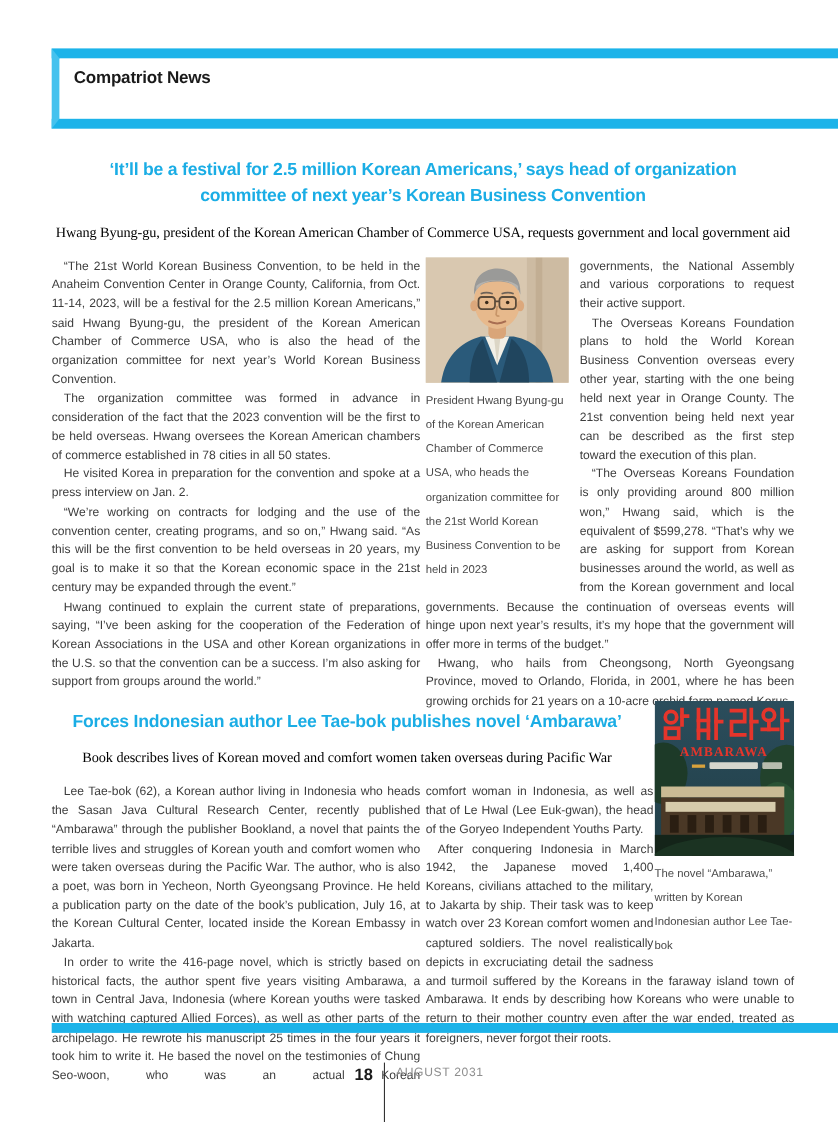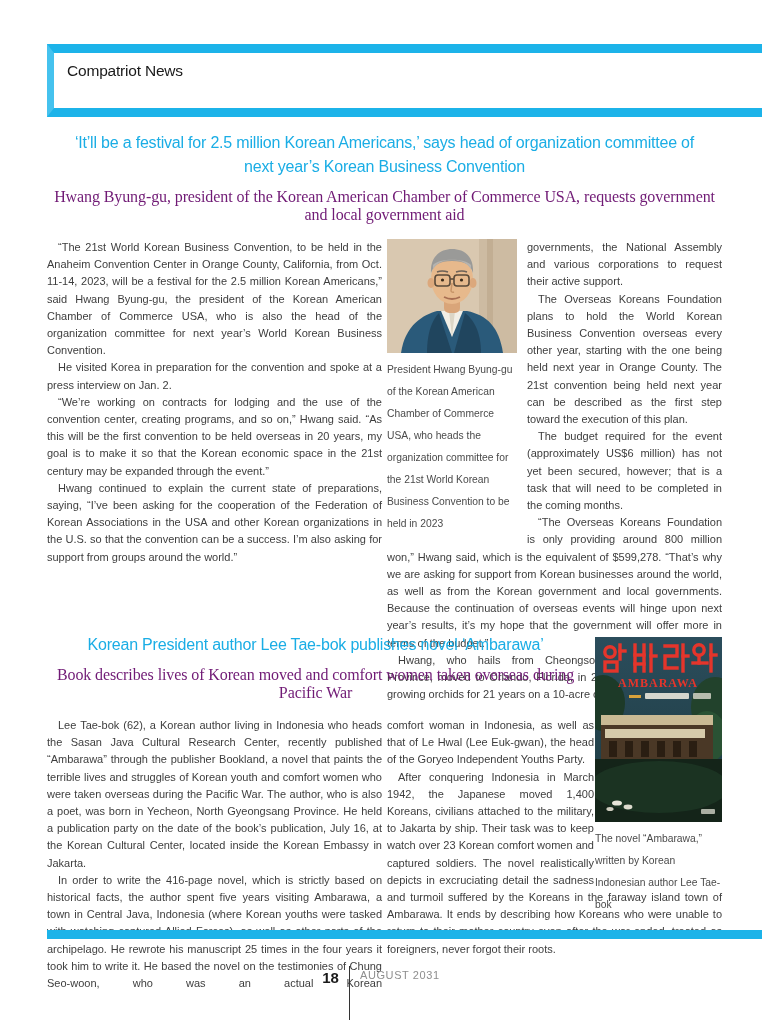--- a/index.html
+++ b/index.html
@@ -7,36 +7,36 @@
     width:762px;height:1020px;position:relative;overflow:hidden;
     background:#ffffff;font-family:"Liberation Sans",sans-serif;color:#3c3c3c;
   }
   
   .header-box{
     position:absolute;top:44px;left:47px;right:0;height:73px;box-sizing:border-box;
     border-top:9px solid #1cb3e9;border-bottom:9px solid #1cb3e9;border-left:7px solid #45c2ee;
     background:#fff;
   }
   .header-box .section-title{
-    font-size:15.5px;font-weight:normal;color:#1a1a1a;letter-spacing:-0.2px;
+    font-size:15.5px;font-weight:bold;color:#1a1a1a;letter-spacing:-0.2px;
     padding:9px 0 0 13px;
   }
   
   .article{position:absolute;left:47px;width:675px;}
   #article1{top:131px;}
   #article2{top:633px;}
   .headline{
-    margin:0 auto;text-align:center;color:#1aade5;font-weight:normal;
+    margin:12px auto;text-align:center;color:#1aade5;font-weight:bold;
     font-size:16px;line-height:24px;letter-spacing:-0.2px;
   }
   #article1 .headline{max-width:645px;}
   .deck{
     margin:9px 0 0 0;text-align:center;
     font-family:"Liberation Serif","DejaVu Serif",serif;
-    font-size:16px;color:#701a75;letter-spacing:-0.1px;
+    font-size:13px;color:#000000;letter-spacing:-0.1px;
   }
   .cols{display:flex;gap:5px;margin-top:15px;}
   .col{flex:1;min-width:0;}
   .col p{
     margin:0;font-size:11px;line-height:17.2px;text-align:justify;
     text-indent:11px;color:#3d3d3d;
   }
   .col p.p-cont-start{text-indent:0;}
   .col p.p-cont-end{text-align-last:justify;}
   
@@ -44,21 +44,21 @@
     float:left;width:130px;margin:3px 10px 6px 0;
   }
   .photo-frame{width:130px;height:114px;overflow:hidden;background:#d8c7af;}
   .fig-caption{
     margin-top:6px;font-size:10.3px;line-height:22px;color:#4a4a4a;text-align:left;
   }
   
   #article2 .headline,#article2 .deck{margin-right:138px;}
   #article2{position:absolute;}
   .book-fig{position:absolute;top:4px;right:0;width:127px;}
-  .book-frame{width:127px;height:185px;overflow:hidden;}
+  .book-frame{width:127px;height:141px;overflow:hidden;}
   .book-spacer{float:right;width:128px;height:168px;}
   
   .bottom-bar{position:absolute;top:930px;left:47px;right:0;height:9px;background:#1cb3e9;}
   .footer{
     position:absolute;top:966px;left:0;right:0;
     display:flex;justify-content:center;align-items:flex-start;gap:0;
   }
   .footer .page-num{
     font-size:15px;font-weight:bold;color:#1a1a1a;padding-top:3px;margin-right:10px;
   }
@@ -73,20 +73,21 @@
 <div class="header-box">
   <div class="section-title">Compatriot News</div>
 </div>
 
 <div class="article" id="article1">
   <h1 class="headline">‘It’ll be a festival for 2.5 million Korean Americans,’ says head of organization committee of next year’s Korean Business Convention</h1>
   <p class="deck">Hwang Byung-gu, president of the Korean American Chamber of Commerce USA, requests government and local government aid</p>
   <div class="cols">
     <div class="col">
       <p>“The 21st World Korean Business Convention, to be held in the Anaheim Convention Center in Orange County, California, from Oct. 11-14, 2023, will be a festival for the 2.5 million Korean Americans,” said Hwang Byung-gu, the president of the Korean American Chamber of Commerce USA, who is also the head of the organization committee for next year’s World Korean Business Convention.</p>
+      <p>The organization committee was formed in advance in consideration of the fact that the 2023 convention will be the first to be held overseas. Hwang oversees the Korean American chambers of commerce established in 78 cities in all 50 states.</p>
       <p>He visited Korea in preparation for the convention and spoke at a press interview on Jan. 2.</p>
       <p>“We’re working on contracts for lodging and the use of the convention center, creating programs, and so on,” Hwang said. “As this will be the first convention to be held overseas in 20 years, my goal is to make it so that the Korean economic space in the 21st century may be expanded through the event.”</p>
       <p>Hwang continued to explain the current state of preparations, saying, “I’ve been asking for the cooperation of the Federation of Korean Associations in the USA and other Korean organizations in the U.S. so that the convention can be a success. I’m also asking for support from groups around the world.”</p>
     </div>
     <div class="col">
       <figure class="photo-fig" style="margin-left:0;margin-top:0">
         <div class="photo-frame">
           
           <svg width="130" height="114" viewBox="0 0 130 114">
             <rect x="0" y="0" width="130" height="114" fill="#d9c8b0"></rect>
@@ -120,21 +121,20 @@
             <path d="M69,33 Q75,31 80,33" stroke="#6d6258" stroke-width="1.5" fill="none"></path>
 
             <path d="M65,44 L64,52 Q65,54 67,53" stroke="#c79468" stroke-width="1.5" fill="none"></path>
             <path d="M57,58 Q65,62 73,58" stroke="#a86e52" stroke-width="1.8" fill="none"></path>
           </svg>
         </div>
         <figcaption class="fig-caption">President Hwang Byung-gu of the Korean American Chamber of Commerce USA, who heads the organization committee for the 21st World Korean Business Convention to be held in 2023</figcaption>
       </figure>
       <p class="p-cont-start">governments, the National Assembly and various corporations to request their active support.</p>
       <p>The Overseas Koreans Foundation plans to hold the World Korean Business Convention overseas every other year, starting with the one being held next year in Orange County. The 21st convention being held next year can be described as the first step toward the execution of this plan.</p>
-      <p>The budget required for the event (approximately US$6 million) has not yet been secured, however; that is a task that will need to be completed in the coming months.</p>
       <p>“The Overseas Koreans Foundation is only providing around 800 million won,” Hwang said, which is the equivalent of $599,278. “That’s why we are asking for support from Korean businesses around the world, as well as from the Korean government and local governments. Because the continuation of overseas events will hinge upon next year’s results, it’s my hope that the government will offer more in terms of the budget.”</p>
       <p>Hwang, who hails from Cheongsong, North Gyeongsang Province, moved to Orlando, Florida, in 2001, where he has been growing orchids for 21 years on a 10-acre orchid farm named Korus.</p>
     </div>
   </div>
 </div>
 
 <div class="article" id="article2">
   <figure class="book-fig" style="margin:0">
     <div class="book-frame" aria-label="암바라와">
       
@@ -204,21 +204,21 @@
           <rect x="50" y="56" width="44" height="6" rx="1" fill="#e9e6da" opacity="0.9"></rect>
           <rect x="98" y="56" width="18" height="6" rx="1" fill="#e9e6da" opacity="0.75"></rect>
         </g>
 
         <rect x="106" y="172" width="14" height="5" rx="1" fill="#cfd2c6" opacity="0.8"></rect>
       </svg>
     </div>
     <figcaption class="fig-caption">The novel “Ambarawa,” written by Korean Indonesian author Lee Tae-bok</figcaption>
   </figure>
 
-  <h1 class="headline">Korean President author Lee Tae-bok publishes novel ‘Ambarawa’</h1>
+  <h1 class="headline">Forces Indonesian author Lee Tae-bok publishes novel ‘Ambarawa’</h1>
   <p class="deck">Book describes lives of Korean moved and comfort women taken overseas during Pacific War</p>
   <div class="cols">
     <div class="col">
       <p>Lee Tae-bok (62), a Korean author living in Indonesia who heads the Sasan Java Cultural Research Center, recently published “Ambarawa” through the publisher Bookland, a novel that paints the terrible lives and struggles of Korean youth and comfort women who were taken overseas during the Pacific War. The author, who is also a poet, was born in Yecheon, North Gyeongsang Province. He held a publication party on the date of the book’s publication, July 16, at the Korean Cultural Center, located inside the Korean Embassy in Jakarta.</p>
       <p class="p-cont-end">In order to write the 416-page novel, which is strictly based on historical facts, the author spent five years visiting Ambarawa, a town in Central Java, Indonesia (where Korean youths were tasked with watching captured Allied Forces), as well as other parts of the archipelago. He rewrote his manuscript 25 times in the four years it took him to write it. He based the novel on the testimonies of Chung Seo-woon, who was an actual Korean</p>
     </div>
     <div class="col">
       <div class="book-spacer"></div>
       <p class="p-cont-start">comfort woman in Indonesia, as well as that of Le Hwal (Lee Euk-gwan), the head of the Goryeo Independent Youths Party.</p>
       <p>After conquering Indonesia in March 1942, the Japanese moved 1,400 Koreans, civilians attached to the military, to Jakarta by ship. Their task was to keep watch over 23 Korean comfort women and captured soldiers. The novel realistically depicts in excruciating detail the sadness and turmoil suffered by the Koreans in the faraway island town of Ambarawa. It ends by describing how Koreans who were unable to return to their mother country even after the war ended, treated as foreigners, never forgot their roots.</p>

